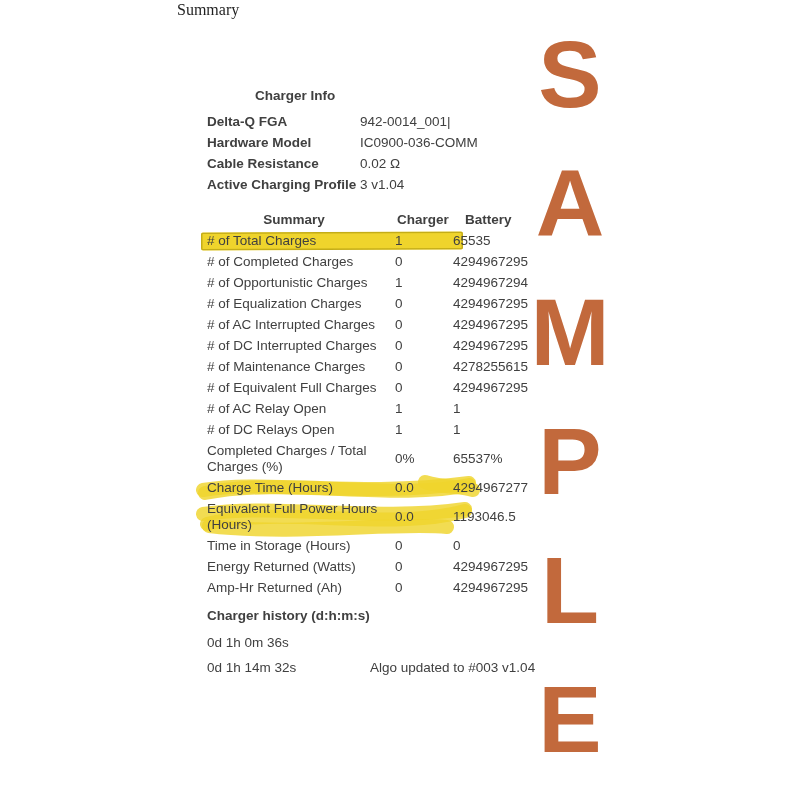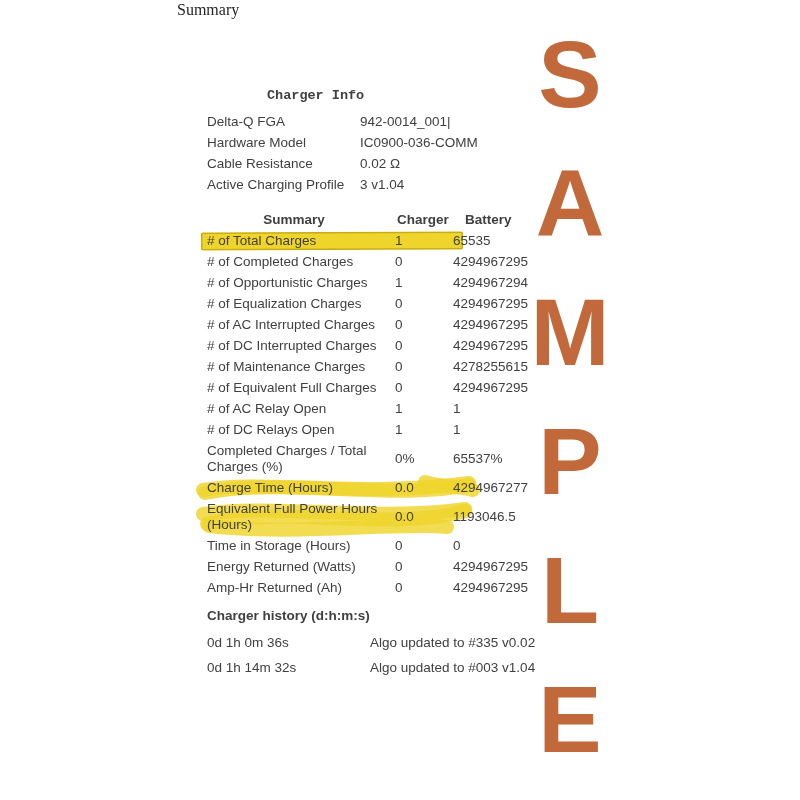--- a/index.html
+++ b/index.html
@@ -15,23 +15,23 @@
   .watermark{
     position:absolute;left:528px;top:10px;width:84px;z-index:3;pointer-events:none;
   }
   .watermark .wm-letter{
     height:129px;display:flex;align-items:center;justify-content:center;
     font-size:95px;font-weight:700;line-height:1;
   }
   
   .content{position:absolute;left:207px;top:88px;width:340px;z-index:1;}
   .section-heading{font-weight:700;line-height:16px;}
-  .info-heading{margin-left:60px;margin-bottom:7px;font-family:Liberation Mono, monospace;}
+  .info-heading{margin-left:48px;margin-bottom:7px;}
   .info-row{display:flex;line-height:21px;}
-  .info-row .i-label{width:153px;flex:0 0 153px;}
+  .info-row .i-label{width:153px;flex:0 0 153px;font-weight:bold;}
   .info-row .i-value{flex:1;}
   
   .summary-table{margin-top:14px;width:340px;}
   .thead{display:flex;font-weight:700;line-height:21px;}
   .c-label{width:188px;flex:0 0 188px;box-sizing:border-box;padding-right:14px;}
   .c-charger{width:58px;flex:0 0 58px;}
   .c-battery{flex:1;}
   .thead .c-label{text-align:center;}
   .thead .c-charger{padding-left:2px;box-sizing:border-box;}
   .thead .c-battery{padding-left:12px;box-sizing:border-box;}
@@ -211,21 +211,20 @@
   </div>
 </div>
   </div>
 
 
   <div class="history">
     <div class="section-heading">Charger history (d:h:m:s)</div>
     <div id="history-rows">
   <div class="h-row">
     <div class="h-time">0d 1h 0m 36s</div>
-    <div class="h-event">Algo updated to #335 v0.02</div>
   </div>
 
   <div class="h-row">
     <div class="h-time">0d 1h 14m 32s</div>
     <div class="h-event">Algo updated to #003 v1.04</div>
   </div>
 </div>
   </div>
 
 </div>

